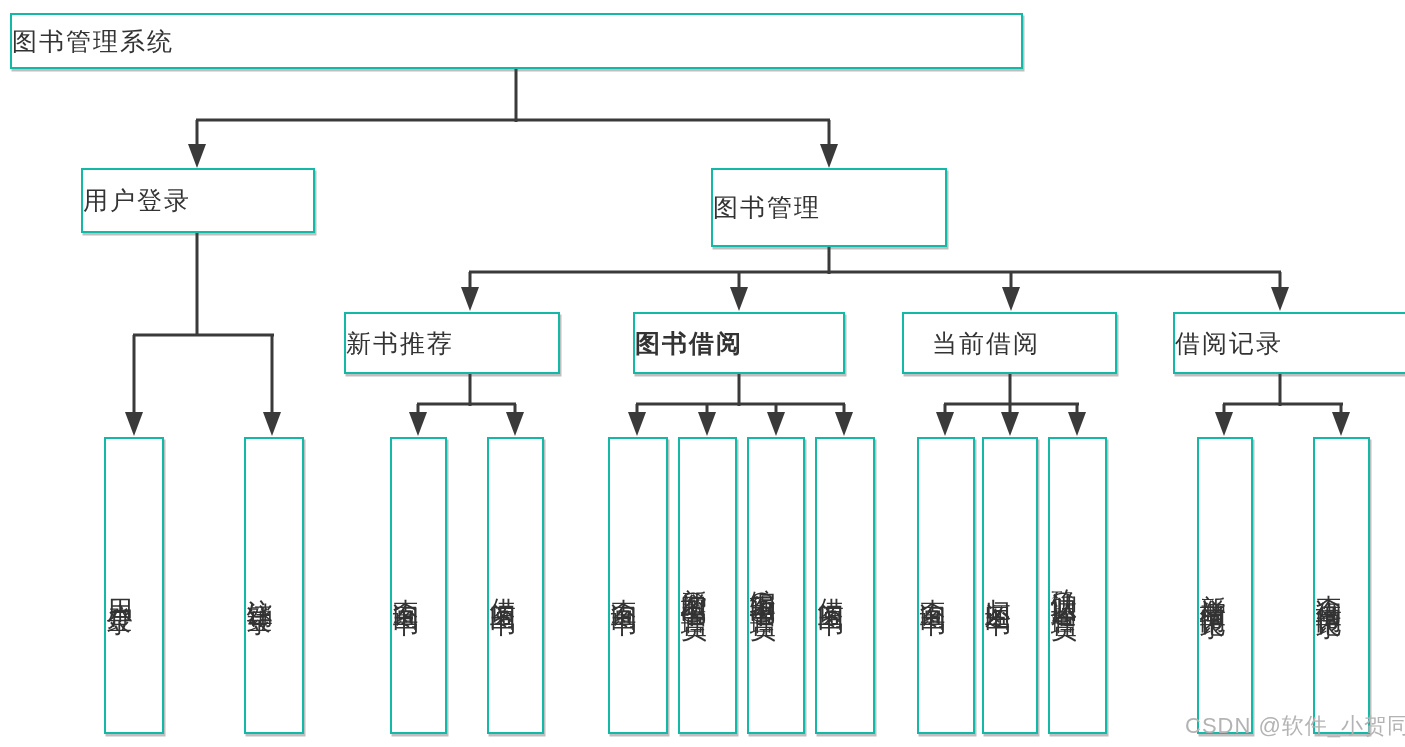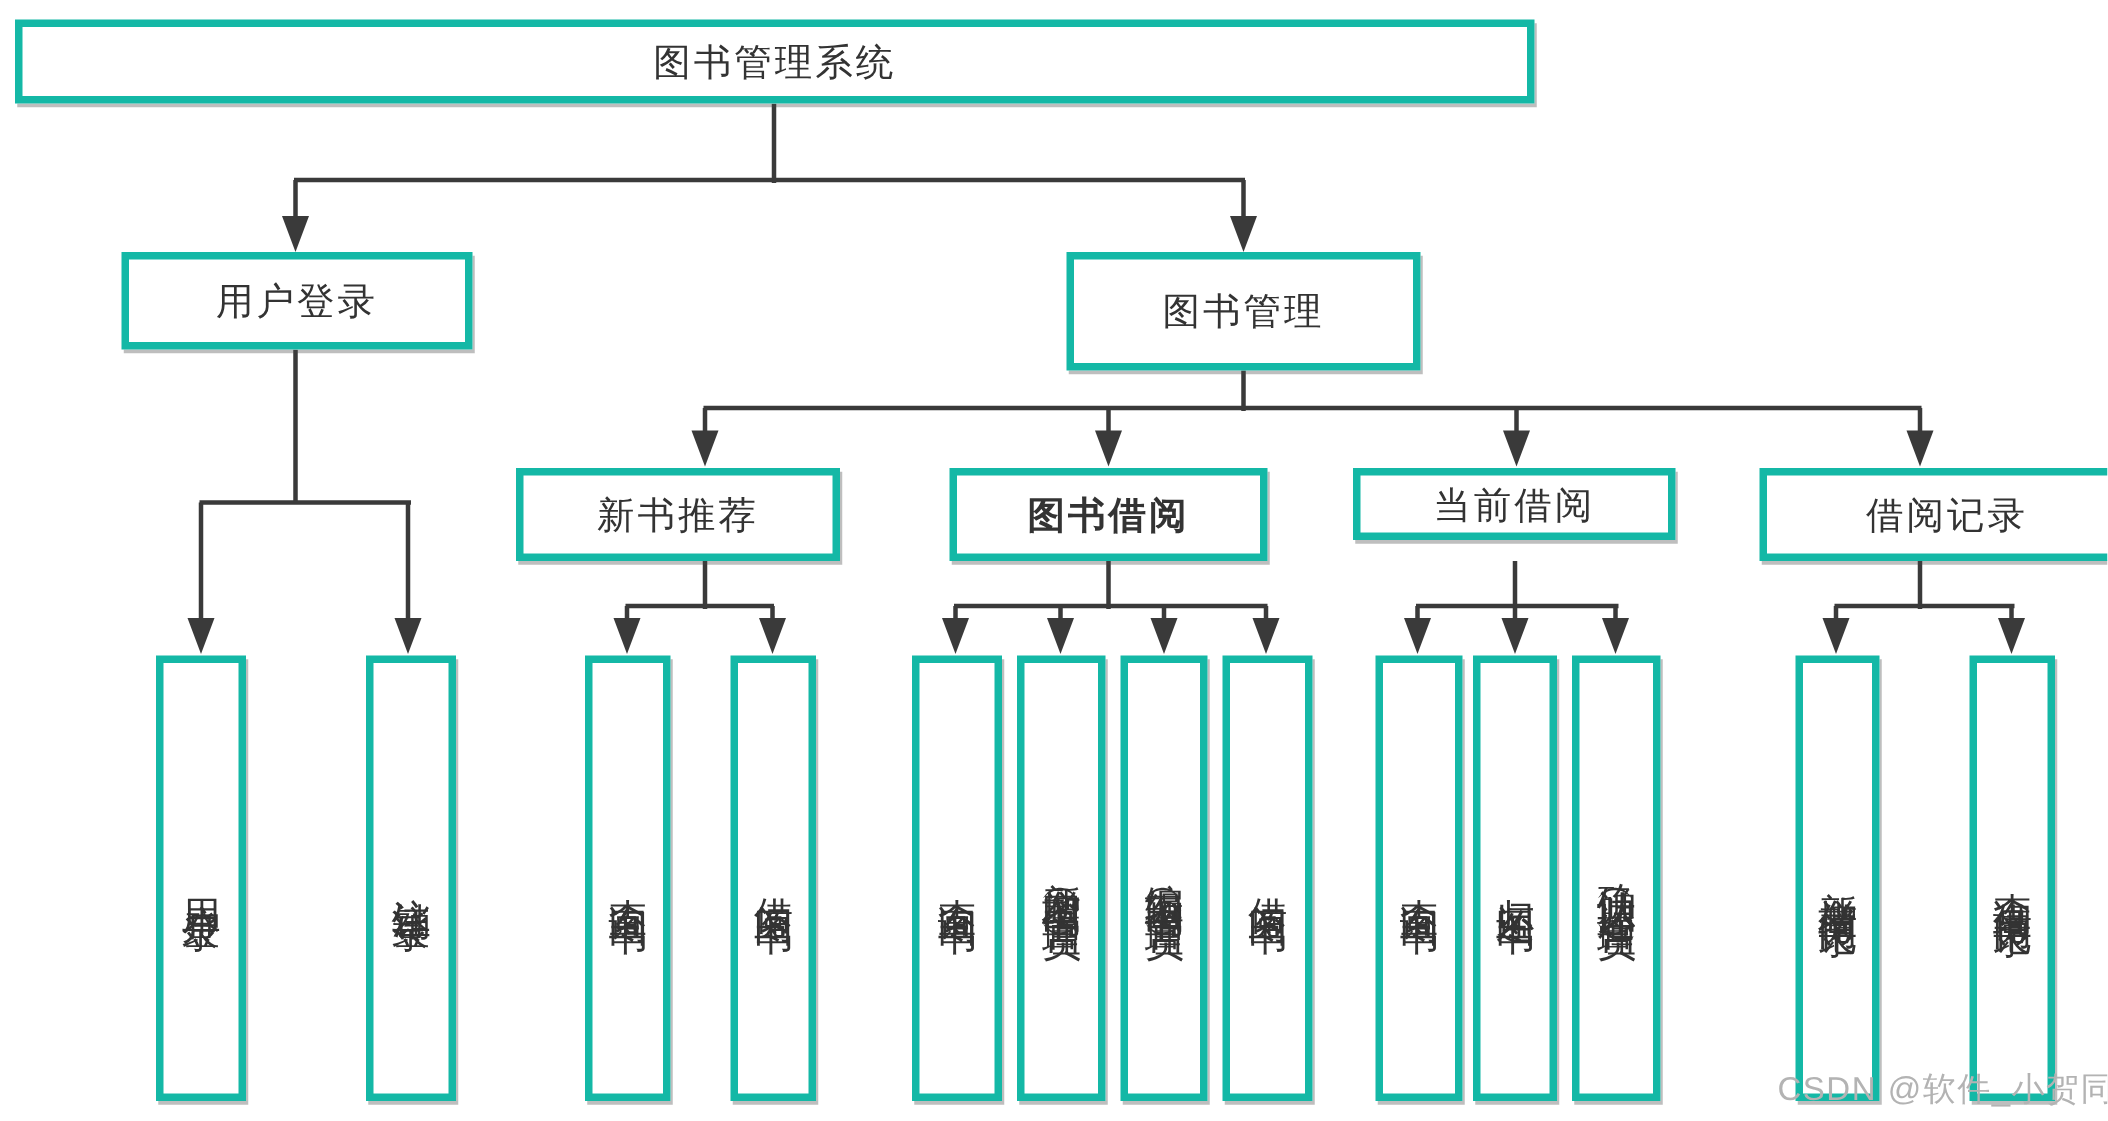--- a/index.html
+++ b/index.html
@@ -18,25 +18,24 @@
   }
   #connectors {
     position: absolute;
     left: 0;
     top: 0;
     pointer-events: none;
   }
   .node {
     position: absolute;
     box-sizing: border-box;
-    border: 5px solid #14b8a6;
+    border: 2px solid #14b8a6;
     background: #ffffff;
     display: flex;
     align-items: center;
-    justify-content: center;
     box-shadow: 1.5px 2.5px 0 rgba(70,70,70,0.35);
   }
   .h-node .node-label {
     font-size: 25px;
     letter-spacing: 2px;
     white-space: nowrap;
   }
   .root-node .node-label {
     font-size: 25px;
     letter-spacing: 2px;
@@ -47,21 +46,21 @@
     font-size: 26px;
     letter-spacing: 4px;
     line-height: 1.05;
   }
   
   .n-root          { left: 10px;   top: 13px;  width: 1013px; height: 56px; }
   .n-user-login    { left: 81px;   top: 168px; width: 234px;  height: 65px; }
   .n-book-mgmt     { left: 711px;  top: 168px; width: 236px;  height: 79px; }
   .n-new-book      { left: 344px;  top: 312px; width: 216px;  height: 62px; }
   .n-book-borrow   { left: 633px;  top: 312px; width: 212px;  height: 62px; font-weight: bold; }
-  .n-cur-borrow    { left: 902px;  top: 312px; width: 215px;  height: 48px; }
+  .n-cur-borrow    { left: 902px;  top: 312px; width: 215px;  height: 62px; padding-left: 28px; }
   .n-borrow-rec    { left: 1173px; top: 312px; width: 250px;  height: 62px; }
   .leaf            { top: 437px;   height: 297px; }
   .l-1  { left: 104px;  width: 60px; }
   .l-2  { left: 244px;  width: 60px; }
   .l-3  { left: 390px;  width: 57px; }
   .l-4  { left: 487px;  width: 57px; }
   .l-5  { left: 608px;  width: 60px; }
   .l-6  { left: 678px;  width: 59px; }
   .l-7  { left: 747px;  width: 58px; }
   .l-8  { left: 815px;  width: 60px; }

